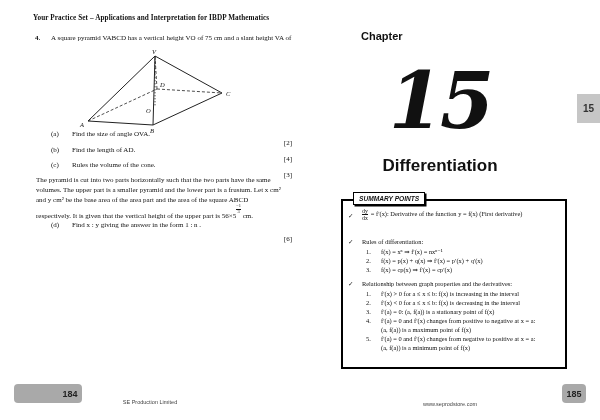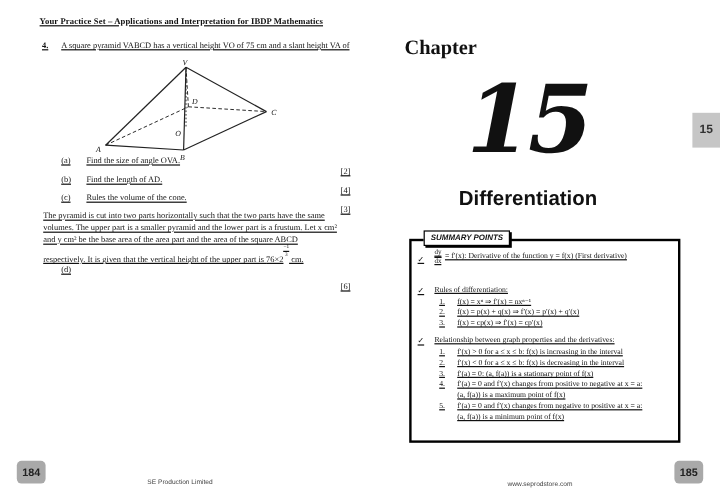--- a/index.html
+++ b/index.html
@@ -1,32 +1,32 @@
 <!DOCTYPE html>
 <html><head>
 <meta charset="utf-8">
 <style>
   html,body{margin:0;padding:0;}
   body{
     width:600px;height:420px;position:relative;background:#ffffff;
     font-family:"Liberation Serif",serif;color:#111;overflow:hidden;
   }
   .abs{position:absolute;}
-  .serif{font-family:"Liberation Serif",serif;text-decoration:underline;}
+  .serif{font-family:"Liberation Serif",serif;}
   .t7{font-size:7px;line-height:9px;}
   .t65{font-size:6.4px;line-height:8.5px;}
   .hdr{font-size:7.2px;font-weight:bold;letter-spacing:.1px;}
   .marks{width:30px;text-align:right;font-size:7px;}
   .badge{
     width:24px;height:19px;border-radius:4px;background:#a9a9a9;
     display:flex;align-items:center;justify-content:center;
     font-family:"Liberation Sans",sans-serif;font-weight:bold;font-size:9px;color:#222;
   }
   .footer-center{font-family:"Liberation Sans",sans-serif;font-size:5.5px;color:#444;text-align:center;width:300px;}
-  .chapter-word{font-family:Liberation Serif, serif;font-weight:bold;font-size:17px;}
+  .chapter-word{font-family:Liberation Sans, sans-serif;font-weight:bold;font-size:11px;margin-left:24px;}
   .big-num{
     font-family:"DejaVu Serif",serif;font-style:italic;font-weight:bold;
     font-size:78px;line-height:1;letter-spacing:-3px;
   }
   .chapter-title{font-family:"Liberation Sans",sans-serif;font-weight:bold;font-size:17px;text-align:center;width:300px;}
   .side-tab{
     width:23px;height:29px;background:#c6c6c6;display:flex;align-items:center;justify-content:center;
     font-family:"Liberation Sans",sans-serif;font-weight:bold;font-size:10px;color:#333;
   }
   .sum-box{border:2.5px solid #000;background:#fff;}
@@ -83,27 +83,28 @@
   <div class="abs serif marks" style="left:262px;top:155px;">[4]</div>
 
   <div class="abs serif t7" style="left:51px;top:161px;">(c)</div>
   <div class="abs serif t7" style="left:72px;top:161px;">Rules the volume of the cone.</div>
   <div class="abs serif marks" style="left:262px;top:171px;">[3]</div>
 
   <div class="abs serif t7" style="left:36px;top:186px;width:256px;">volumes. The upper part is a smaller pyramid and the lower part is a frustum. Let x cm²</div>
   <div class="abs serif t7" style="left:36px;top:176px;width:256px;">The pyramid is cut into two parts horizontally such that the two parts have the same</div>
   <div class="abs serif t7" style="left:36px;top:196px;width:256px;">and y cm² be the base area of the area part and the area of the square ABCD</div>
   <div class="abs serif t7" style="left:36px;top:206px;width:256px;">
-    <span>respectively. It is given that the vertical height of the upper part is </span><span>76×2</span><span class="supfrac"><span>−1</span><span class="den">3</span></span><span> cm.</span>
+    <span>respectively. It is given that the vertical height of the upper part is </span><span>56×5</span><span class="supfrac"><span>−1</span><span class="den">3</span></span><span> cm.</span>
   </div>
 
   <div class="abs serif t7" style="left:51px;top:221px;">(d)</div>
+  <div class="abs serif t7" style="left:72px;top:221px;">Find x : y giving the answer in the form 1 : n .</div>
   <div class="abs serif marks" style="left:262px;top:235px;">[6]</div>
 
-  <div class="abs badge" style="left:14px;top:384px;">184</div>
+  <div class="abs badge" style="left:14px;top:384px;padding-left:44px;">184</div>
   <div class="abs footer-center" style="left:0;top:399px;">SE Production Limited</div>
 </div>
 
 <div class="abs" style="left:300px;top:0;width:300px;height:420px;">
 
   <div class="abs chapter-word" style="left:37px;top:30px;">Chapter</div>
 
   <div class="abs big-num" style="left:0;top:62px;width:280px;text-align:center;">15</div>
 
   <div class="abs side-tab" style="left:277px;top:94px;">15</div>

